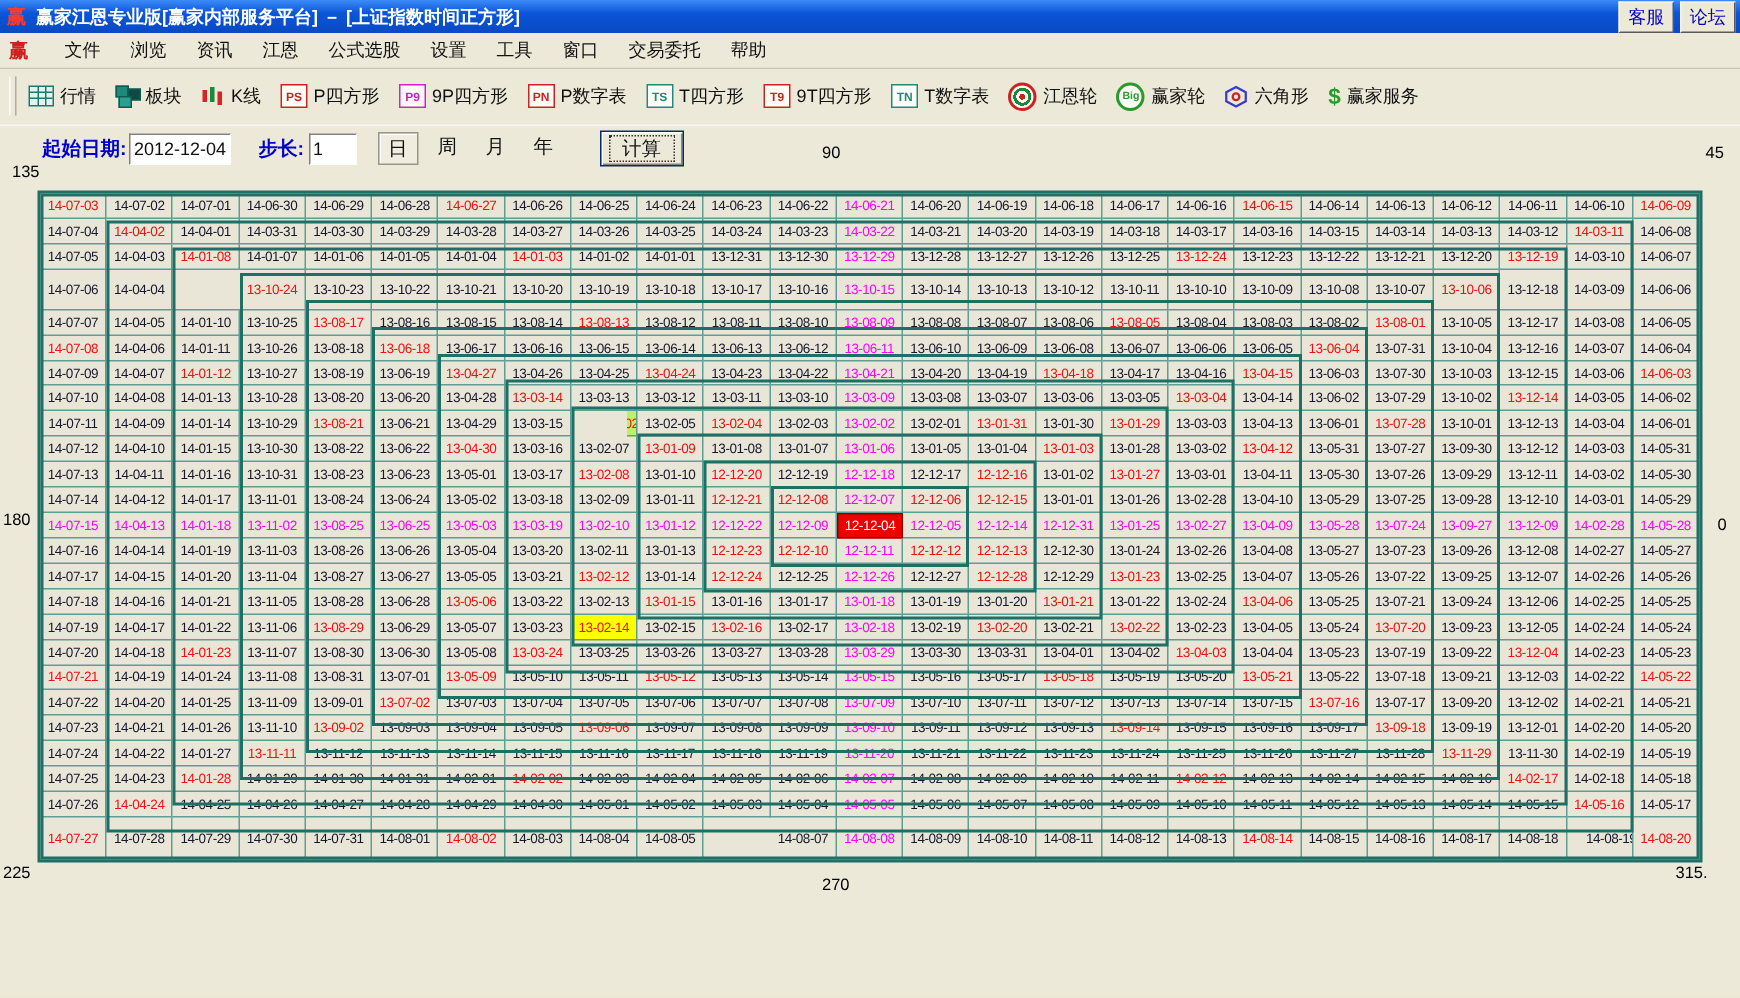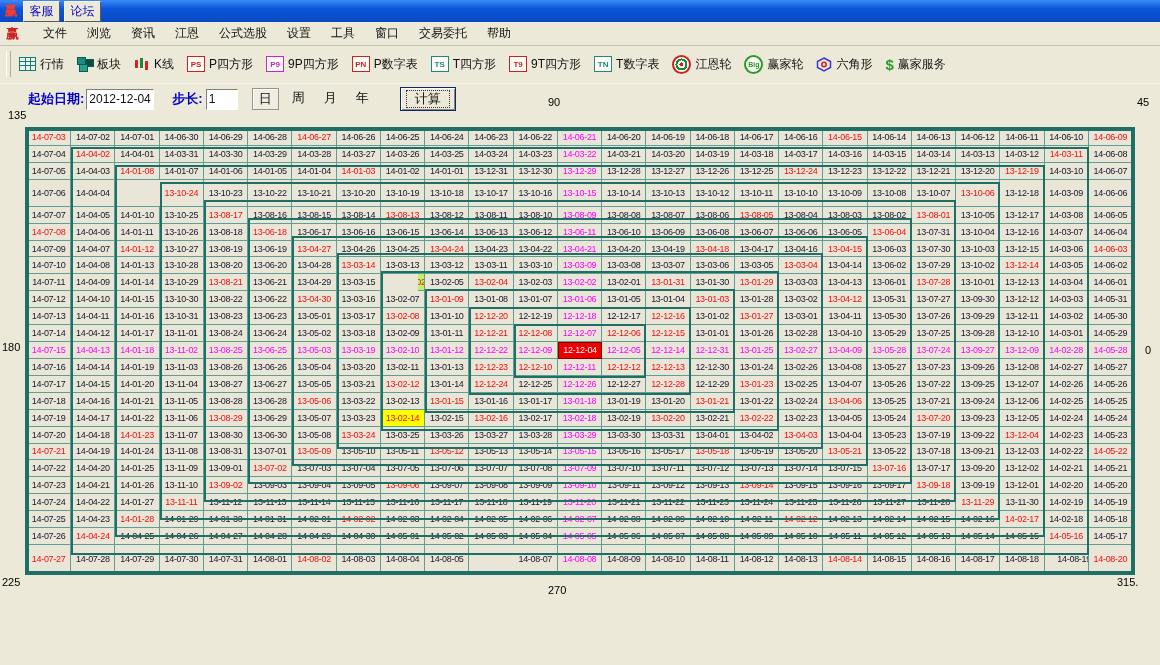--- a/index.html
+++ b/index.html
@@ -50,20 +50,21 @@
   .gann-grid{position:absolute;left:25px;top:127px;width:1110px;height:448px;display:grid;grid-template-columns:repeat(25,1fr);grid-template-rows:repeat(25,1fr);border:2px solid #1e6f66;background:#e9e6d8;box-sizing:border-box}
   .cell{border-right:1px solid #5f9e94;border-bottom:1px solid #5f9e94;display:flex;align-items:center;justify-content:center;font-size:9px;letter-spacing:-0.3px;white-space:nowrap;overflow:hidden;cursor:default}
   .ring{position:absolute;border:2px solid #1e6f66;pointer-events:none;box-sizing:border-box}
   .angle{position:absolute;font-size:11px;color:#000}
 </style>
 </head>
 <body>
 
 <div class="titlebar">
   <span class="title-logo">赢</span>
+  <span class="title-text">赢家江恩专业版[赢家内部服务平台] － [上证指数时间正方形]</span>
   <span id="tbButtons" style="display:flex">
       <span class="tb-btn">客服</span>
       <span class="tb-btn">论坛</span>
     </span>
 </div>
 
 <div class="menubar">
   <span class="menu-logo">赢</span>
   <span id="menuItems" style="display:flex">
       <span class="menu-item">文件</span>

